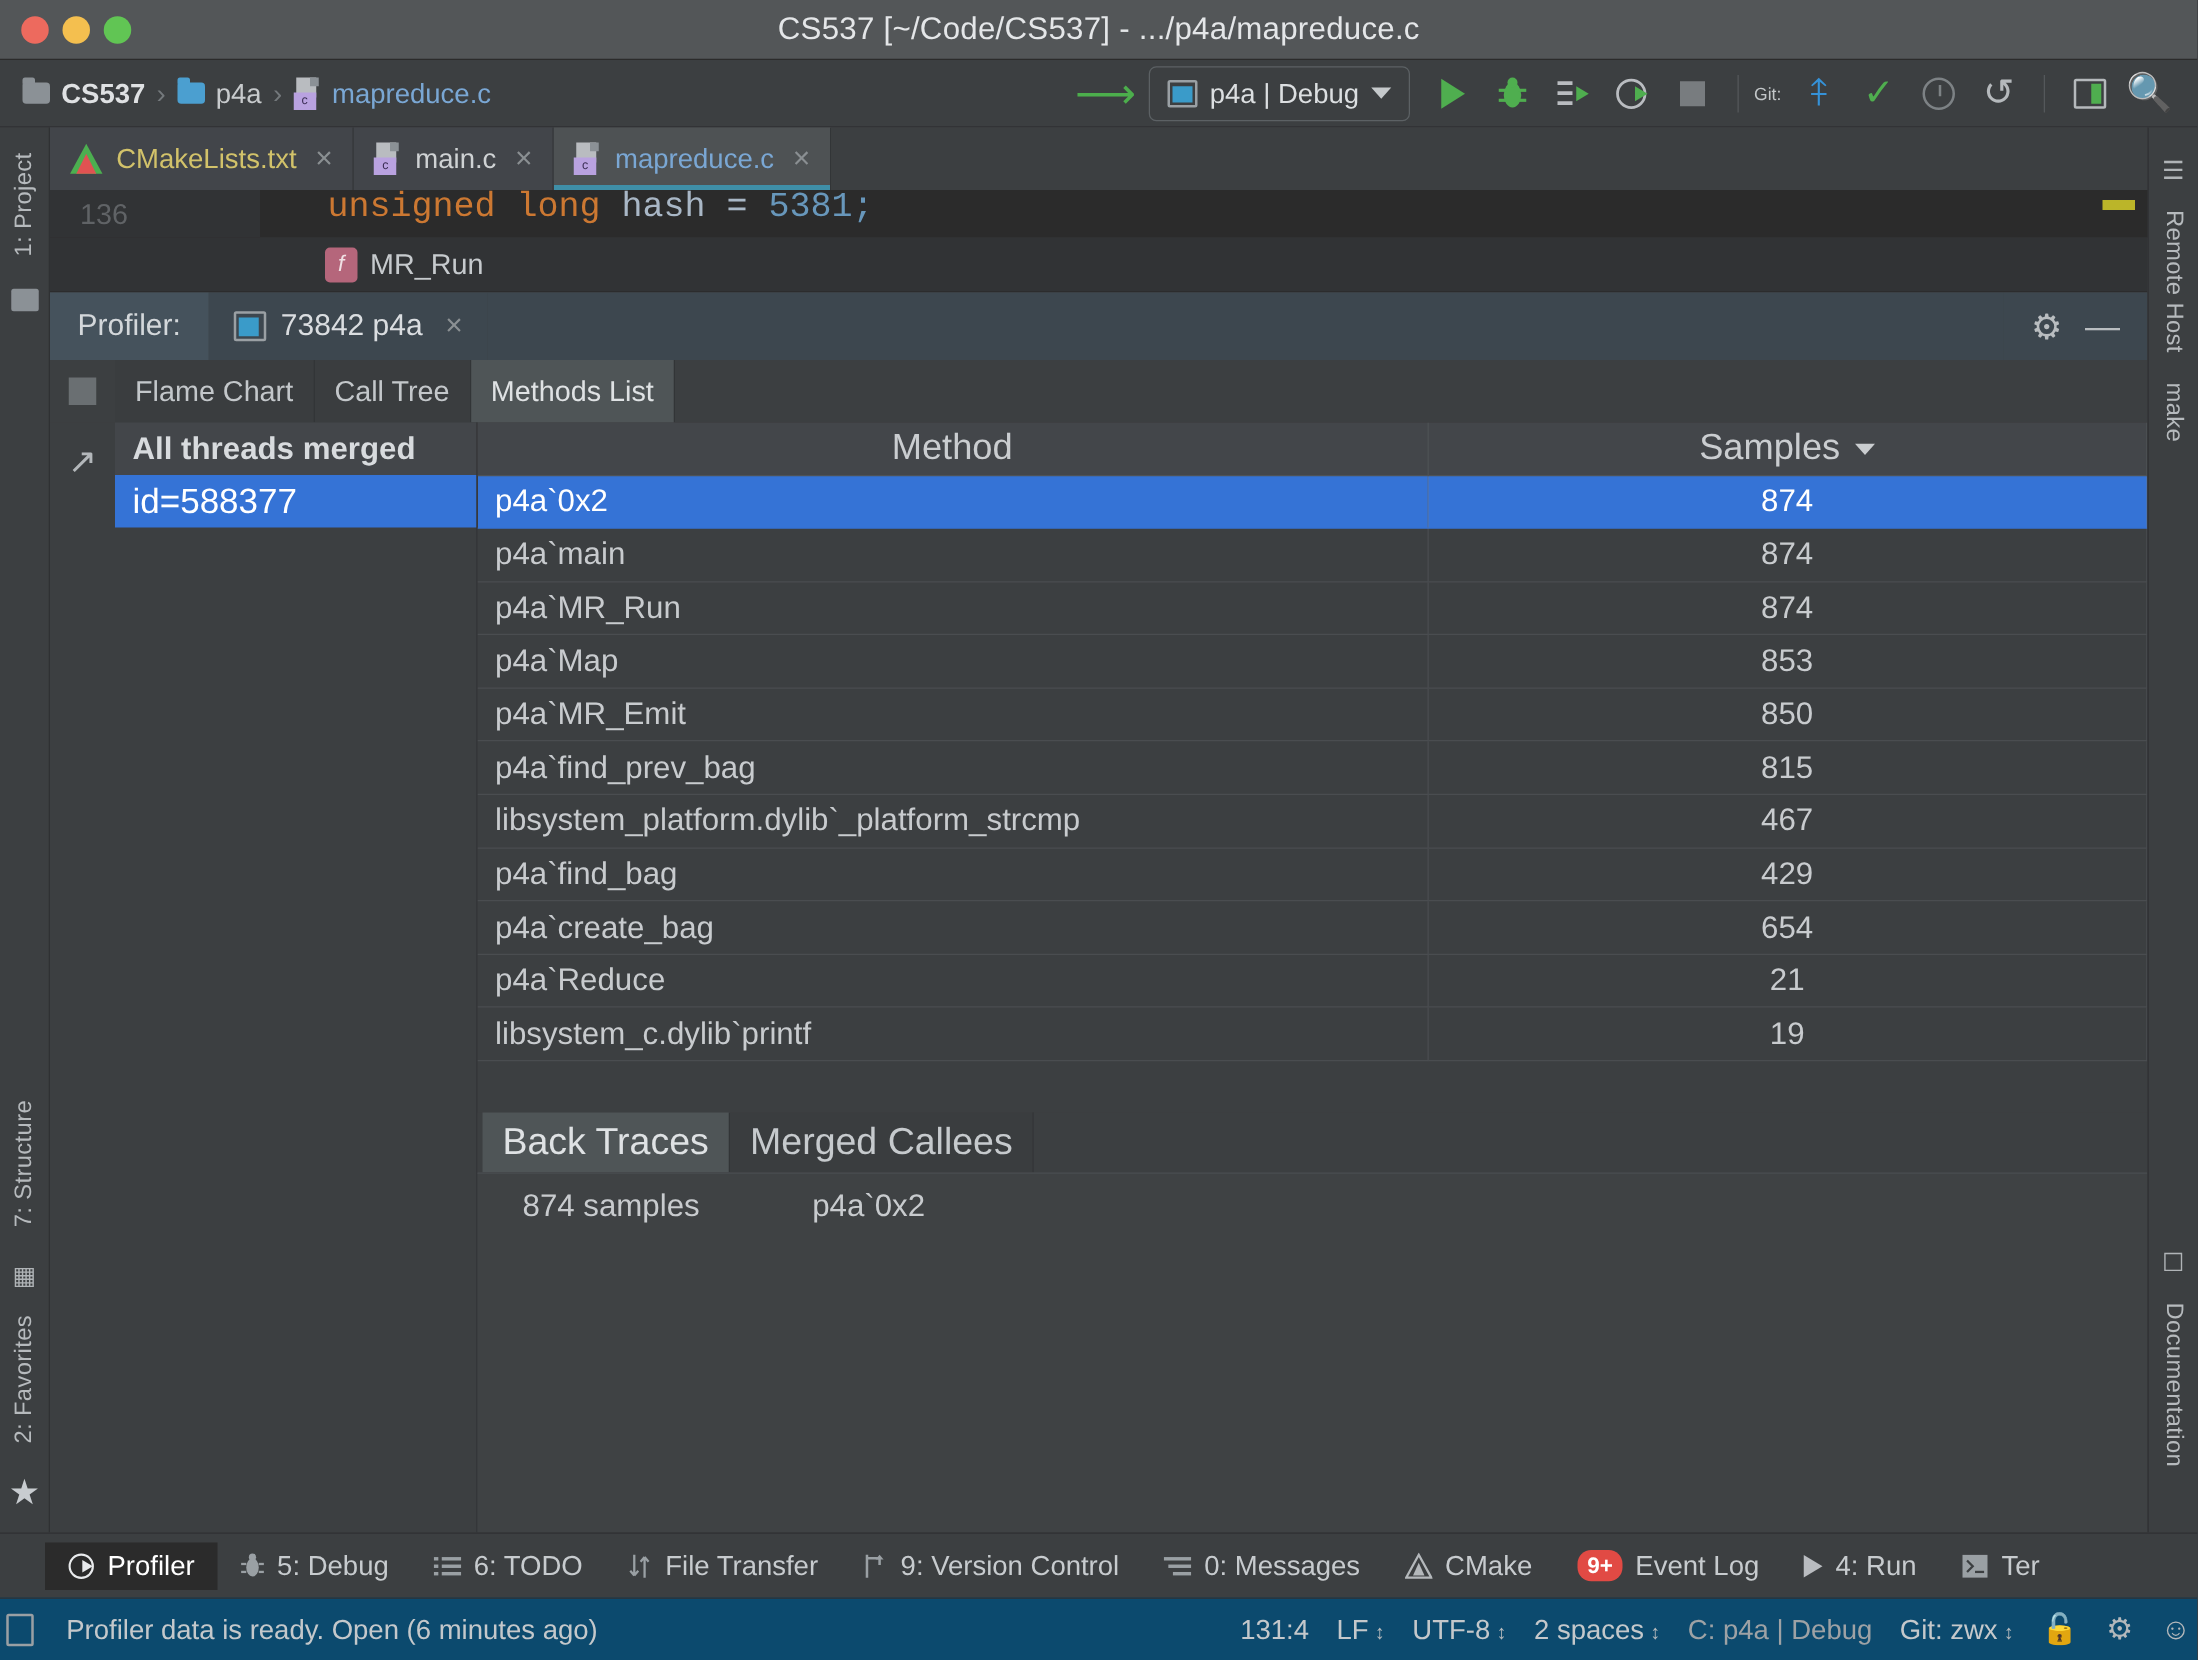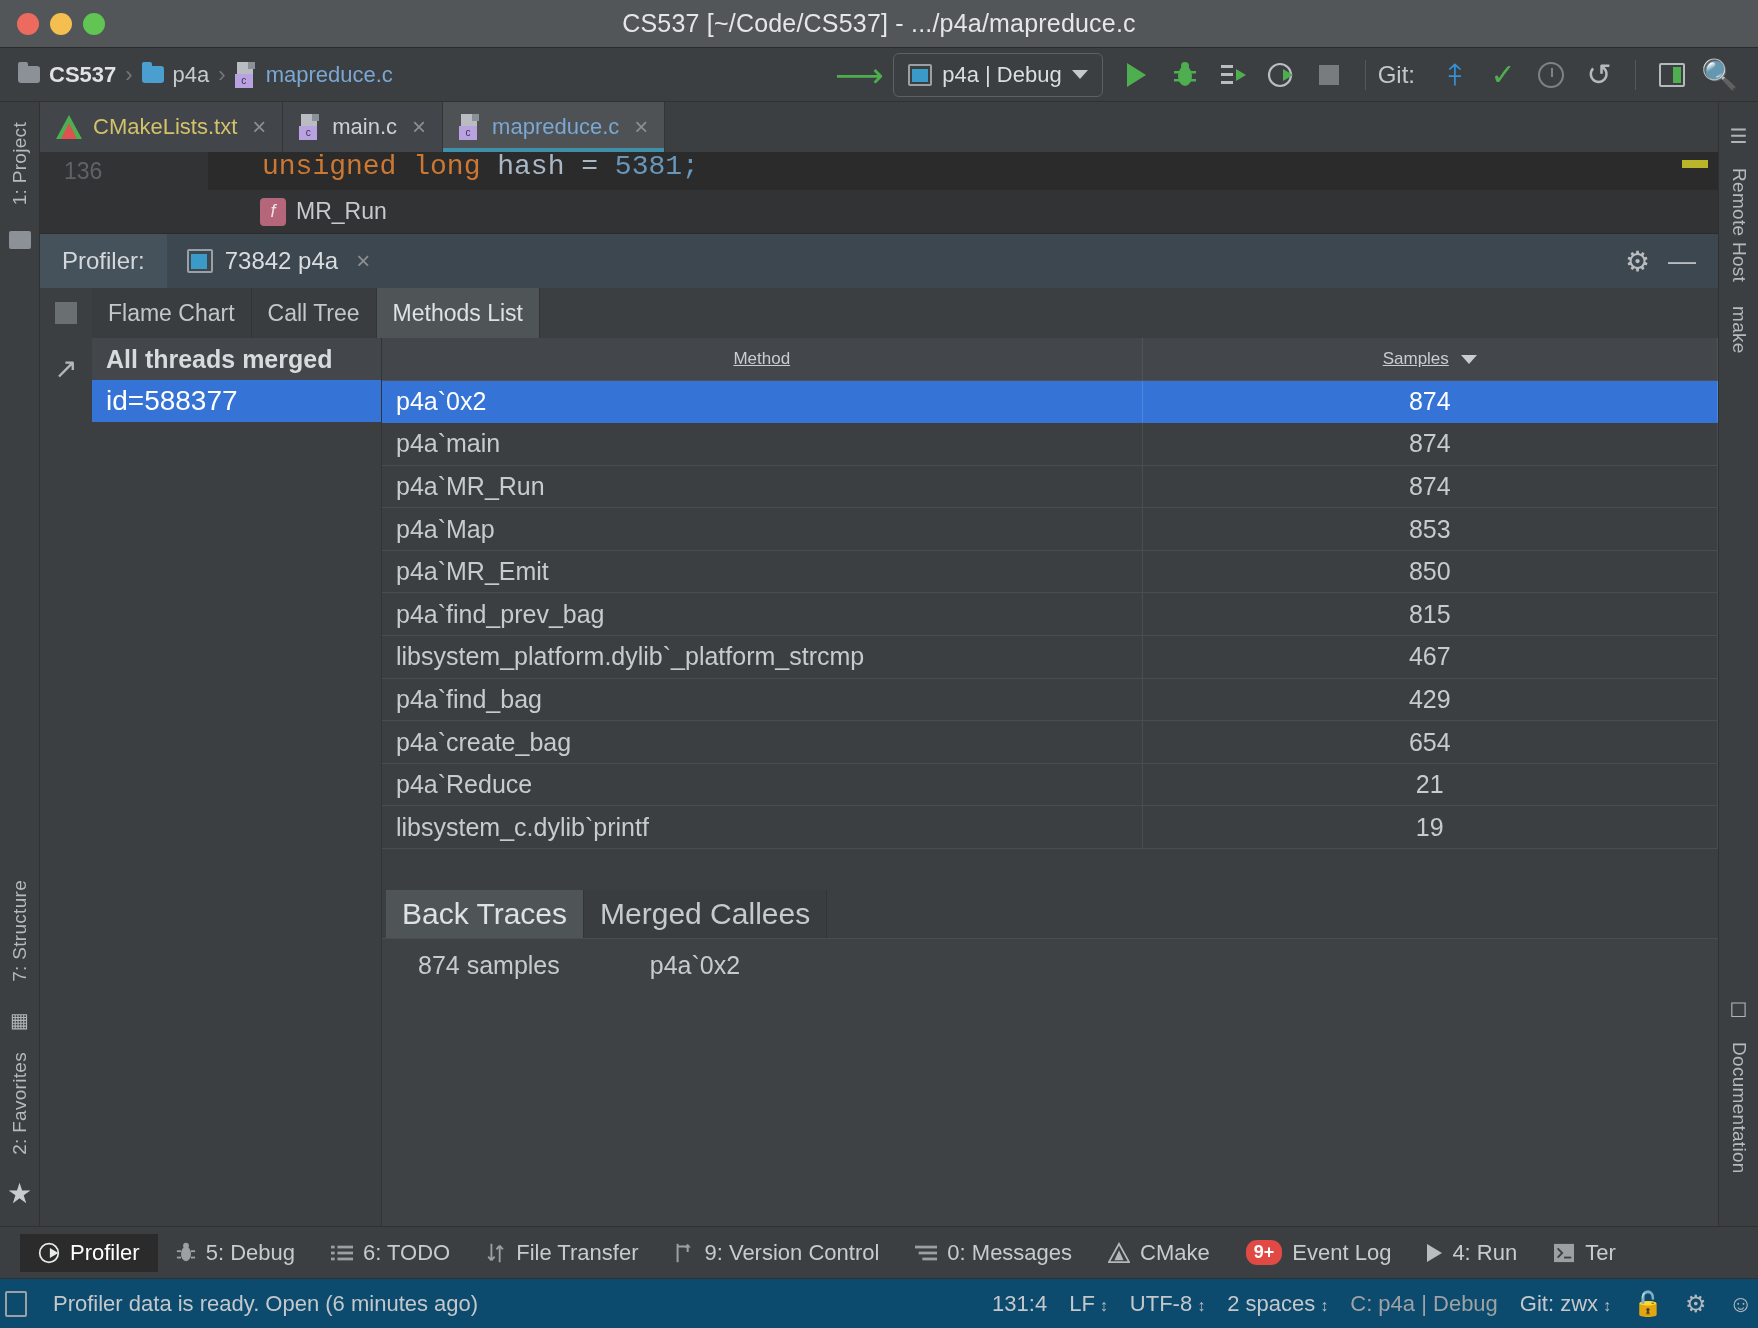--- a/index.html
+++ b/index.html
@@ -61,21 +61,21 @@
     border: 1px solid #5c6164; border-radius: 6px; color: #dcdfe1; font-size: 22px;
     margin: 0 10px;
   }
   .rc-ic { width: 24px; height: 22px; border: 2px solid #9aa0a4; border-radius: 2px; position: relative; background:#3c3f41;}
   .rc-ic:after { content:""; position:absolute; left:2px; top:3px; right:2px; bottom:2px; background:#3a9bc9; }
   .caret-dn { width: 0; height: 0; border-left: 8px solid transparent; border-right: 8px solid transparent; border-top: 9px solid #c5c9cb; }
   .play-tri { width: 0;height: 0; border-left: 19px solid #4fae4f; border-top: 12px solid transparent; border-bottom: 12px solid transparent; }
   .play-tri.sm { border-left: 15px solid #b9bcc0; border-top: 9px solid transparent; border-bottom: 9px solid transparent; }
   .stop-sq { width: 20px; height: 20px; background: #787c7f; }
   .divider-v { width: 1px; height: 30px; background: #54585b; margin: 0 12px; }
-  .git-label { font-size: 24px; color: #c3c7c9; margin-right: 16px; }
+  .git-label { font-size: 14px; color: #c3c7c9; margin-right: 6px; }
   .check { color: #4fae4f; font-size: 30px; line-height: 1; }
   .arrow-dl { color: #3592d8; font-size: 30px; line-height: 1; }
   .clock-ic { width: 26px; height: 26px; border-radius: 50%; border: 2px solid #7d8285; position: relative; }
   .clock-ic:after { content:""; position:absolute; left:11px; top:4px; width:2px; height:9px; background:#7d8285; }
   .undo-ic { color: #b5b9bc; font-size: 30px; line-height: 1; }
   .search-ic { color: #c3c7c9; font-size: 30px; line-height: 1; }
   .panelbtn { width: 26px; height: 24px; border: 2px solid #b5b9bc; border-radius: 2px; position: relative; }
   .panelbtn:after { content:""; position:absolute; right:2px; top:2px; bottom:2px; width:8px; background:#4fae4f; }
   .green-arrow { color: #4cae4c; font-size: 34px; line-height: 1; transform: scaleX(-1); }
 
@@ -153,22 +153,22 @@
     width: 290px; flex: 0 0 290px; background: #3c3f41; border-right: 1px solid #323537;
     display: flex; flex-direction: column;
   }
   .threads-hd { height: 42px; background: #43464a; color: #d8dbde; font-size: 25px; font-weight: bold;
     display: flex; align-items: center; padding-left: 14px; }
   .thread-row { height: 42px; background: #3573d6; color: #ffffff; font-size: 28px; display: flex; align-items: center; padding-left: 14px; }
 
   .methods { flex: 1 1 auto; display: flex; flex-direction: column; min-width: 0; }
   table.mtable { width: 100%; border-collapse: collapse; table-layout: fixed; }
   table.mtable th {
-    height: 42px; background: #43464a; color: #cacdd0; font-size: 17px; font-weight: normal;
-    border-right: 1px solid #4f5356; border-bottom: 1px solid #4f5356; text-decoration: underline;
+    height: 42px; background: #43464a; color: #cacdd0; font-size: 29px; font-weight: normal;
+    border-right: 1px solid #4f5356; border-bottom: 1px solid #4f5356;
   }
   table.mtable td {
     height: 42.6px; font-size: 25px; color: #c8cbce; border-bottom: 1px solid #4a4d50;
     border-right: 1px solid #4a4d50; padding: 0 14px; white-space: nowrap; overflow: hidden;
   }
   td.num-col { text-align: center; }
   tr.sel td { background: #3573d6; color: #ffffff; border-bottom-color: #3573d6; border-right-color: #4e85dd; }
   .sort-caret { display: inline-block; margin-left: 12px; width: 0; height: 0;
     border-left: 8px solid transparent; border-right: 8px solid transparent; border-top: 9px solid #cacdd0; vertical-align: middle;}
   .mtable-wrap { flex: 0 0 auto; overflow: hidden; height: 552px; }
@@ -176,21 +176,21 @@
   .bt-tabs { height: 48px; flex: 0 0 48px; background: #3c3f41; display: flex; align-items: stretch; padding-left: 4px;}
   .bttab { display:flex; align-items:center; padding: 0 16px; font-size: 30px; color: #c6cacd; background: #3a3d3f; border-right: 1px solid #323537;}
   .bttab.active { background: #4f5557; color: #dfe2e4; }
   .bt-fill { flex: 1 1 auto; background: #3c3f41; }
   .bt-body { flex: 1 1 auto; background: #3f4244; border-top: 1px solid #4a4d50; padding-top: 12px; display:flex; }
   .bt-row { display: flex; gap: 90px; padding-left: 36px; font-size: 25px; color: #c8cbce; }
 
   
   .toolbar-bottom {
     height: 52px; flex: 0 0 52px; background: #3c3f41; display: flex; align-items: center;
-    border-top: 1px solid #2f3133; padding-left: 20px; gap: 0px;
+    border-top: 1px solid #2f3133; padding-left: 36px; gap: 0px;
   }
   .twbtn { display: flex; align-items: center; gap: 10px; font-size: 22px; color: #c7cbce; padding: 6px 18px; }
   .twbtn.active { background: #2b2b2b; color: #ffffff; }
   .badge9 { background: #e14a44; color: #fff; border-radius: 11px; font-size: 18px; padding: 2px 8px; font-weight: bold;}
 
   .statusbar {
     height: 50px; flex: 0 0 50px; background: #0c4a6e; border-top: 1px solid #2f3133;
     display: flex; align-items: center; padding: 0 5px; gap: 12px;
   }
   .status-msg { font-size: 22px; color: #c4c8cb; margin-left: 14px; }

